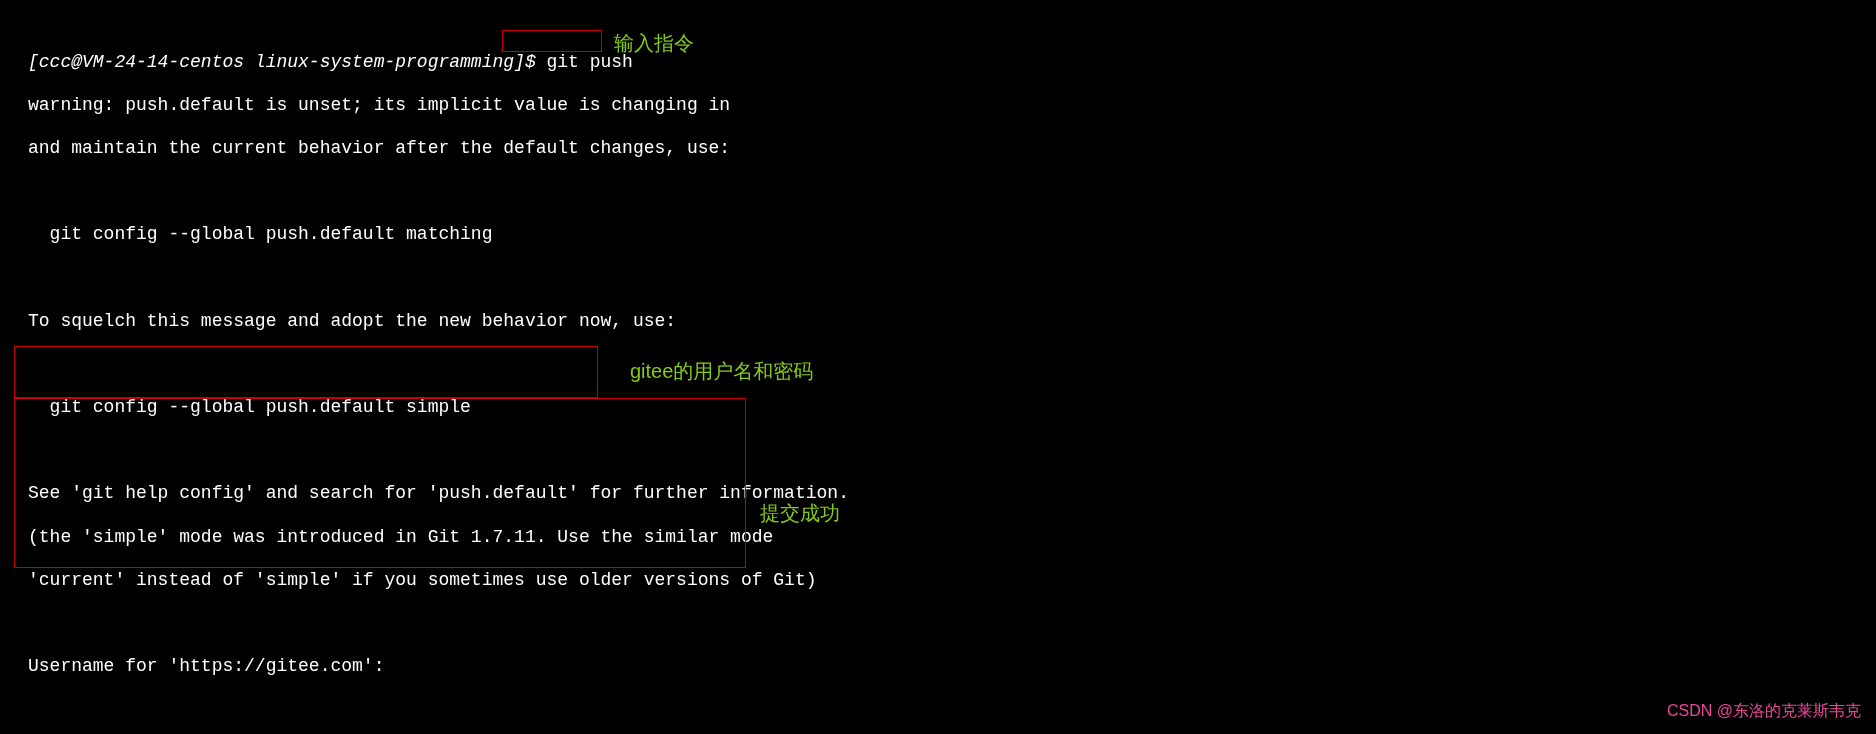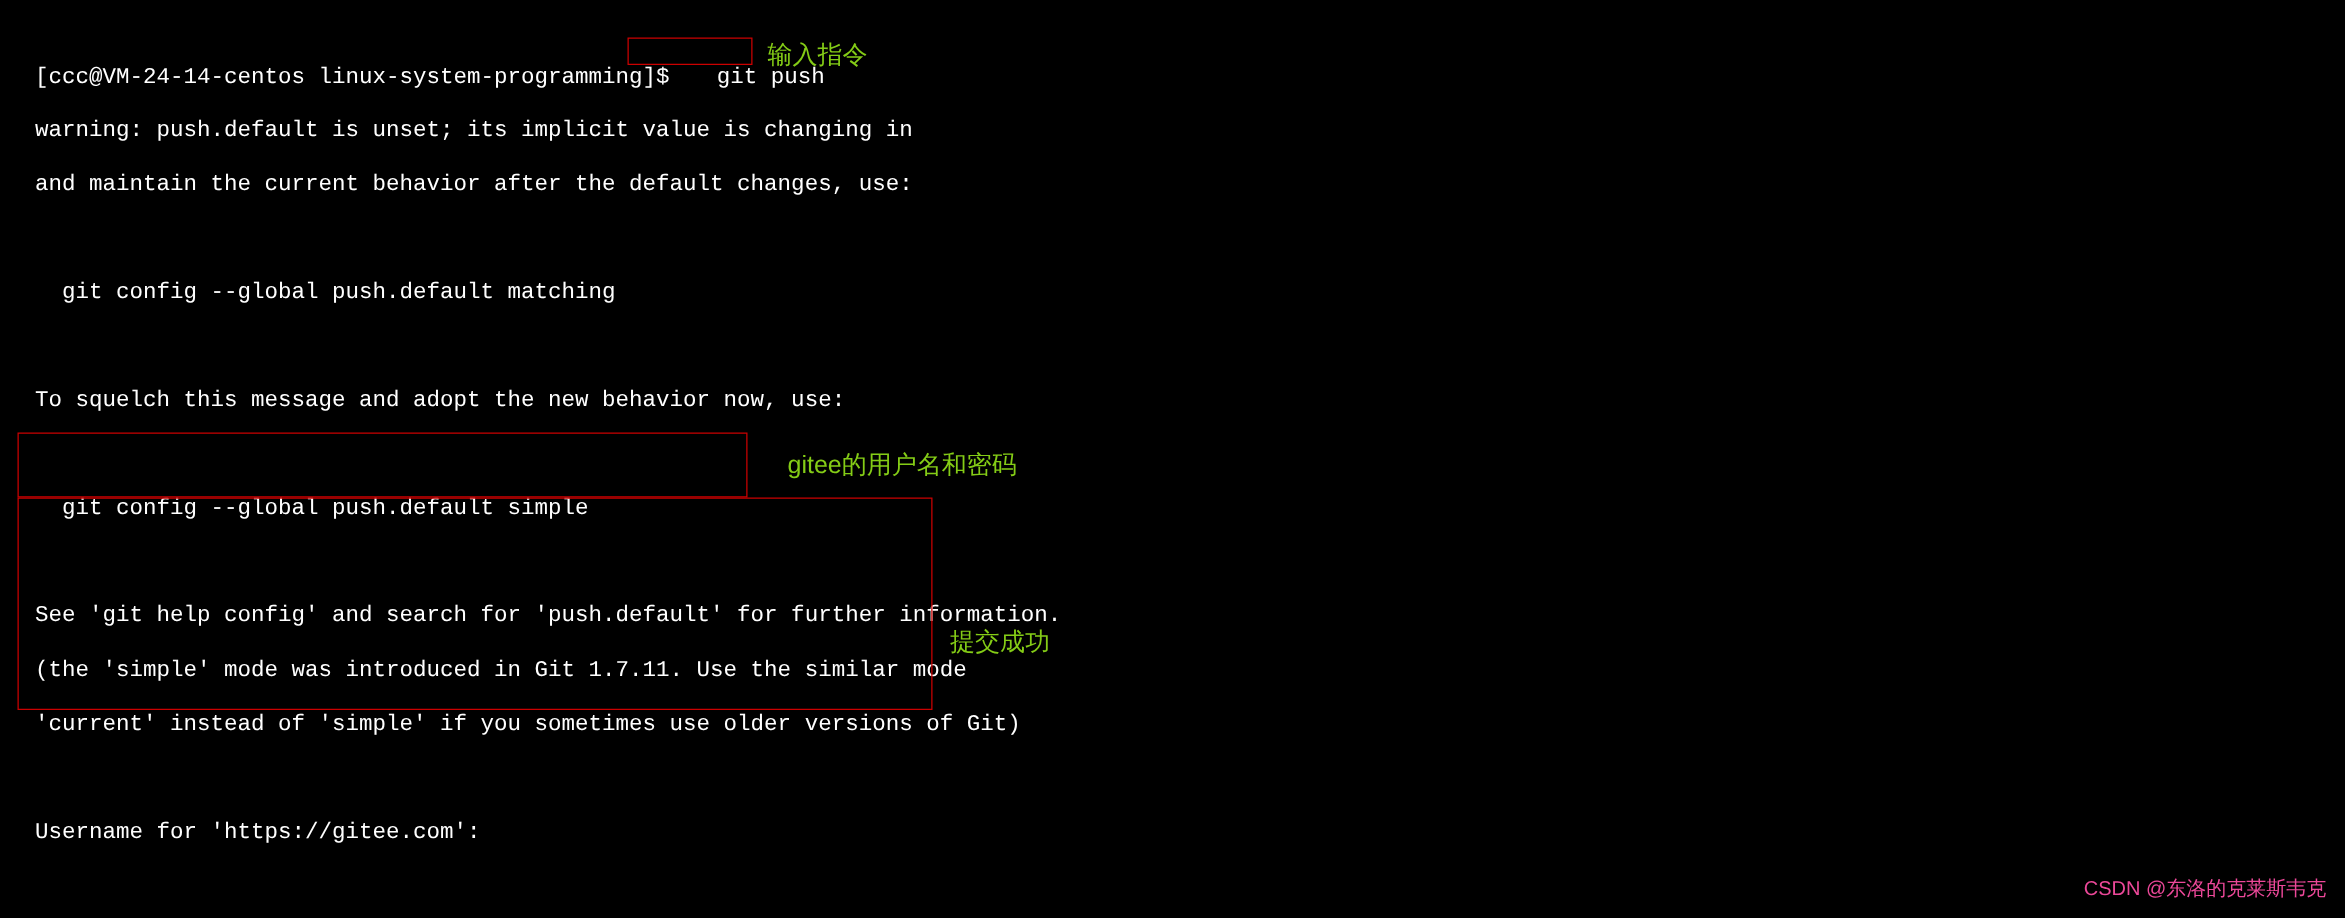--- a/index.html
+++ b/index.html
@@ -21,24 +21,24 @@
       padding: 30px 28px;
       line-height: 1.2;
       white-space: pre;
       position: relative;
     }
     .line {
       min-height: 21.6px;
     }
     .prompt-user {
       color: #ffffff;
+      font-style: italic;
     }
     .command {
       color: #ffffff;
-      margin-left: 27px;
     }
     .red-box {
       position: absolute;
       border: 1px solid #cc0000;
       pointer-events: none;
     }
     .box1 {
       top: 30px;
       left: 502px;
       width: 100px;

